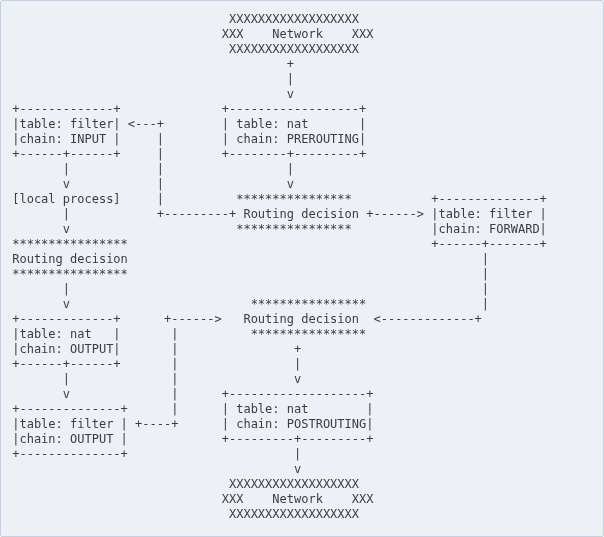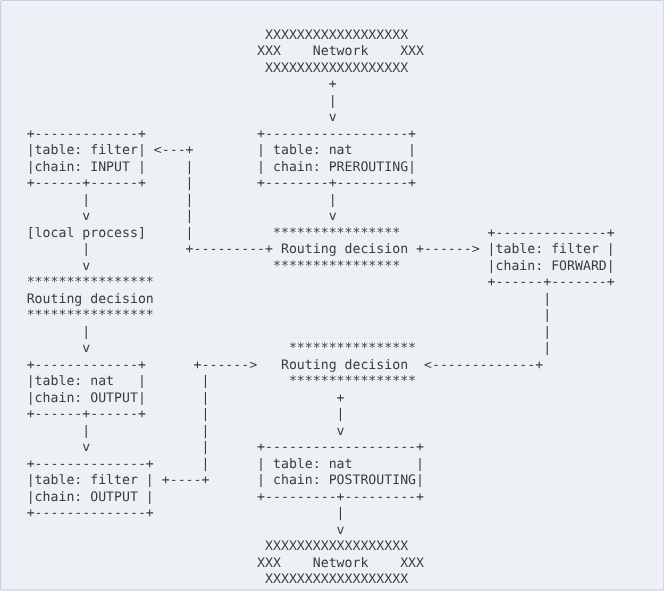--- a/index.html
+++ b/index.html
@@ -16,21 +16,21 @@
   }
   .code-panel{
     box-sizing:border-box;
     width:604px;height:537px;
     background:var(--bg);
     border:1px solid var(--border);
     border-radius:2px;
     overflow:hidden;
   }
   pre.ascii{
-    margin:12px;
+    margin:0;
     padding:11px 0 0 4px;
     font-family:"DejaVu Sans Mono","Liberation Mono",monospace;
     font-size:12px;
     line-height:15px;
     color:var(--ink);
     white-space:pre;
   }
 </style>
 </head>
 <body>

